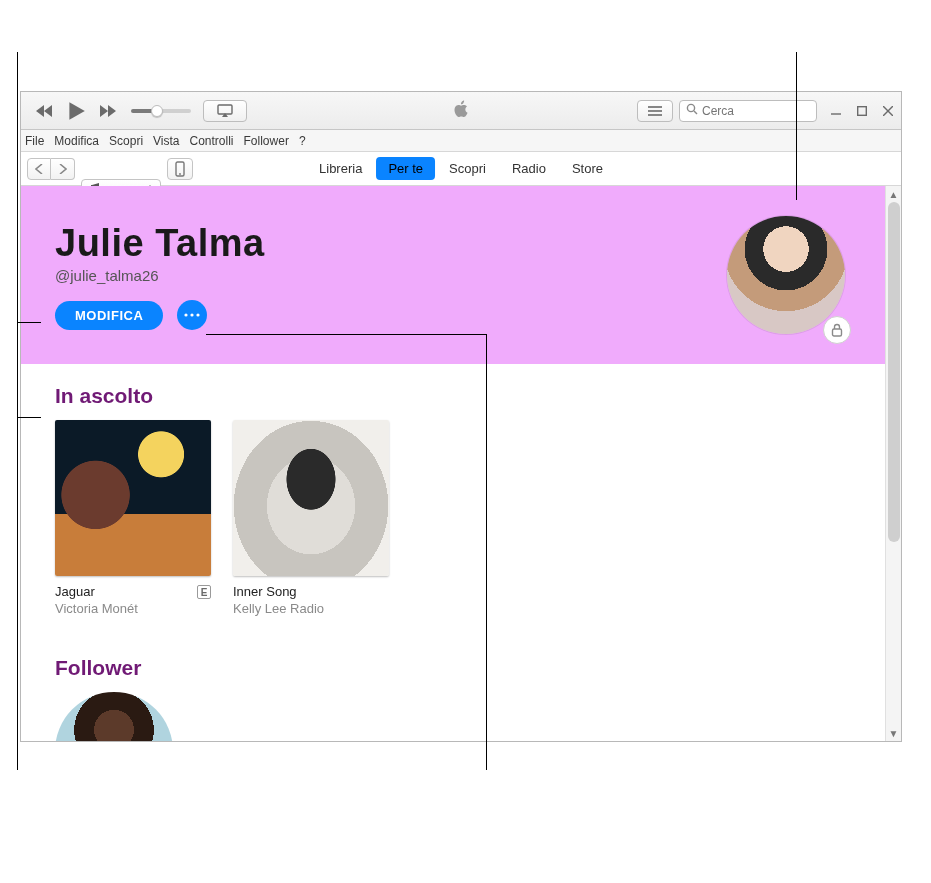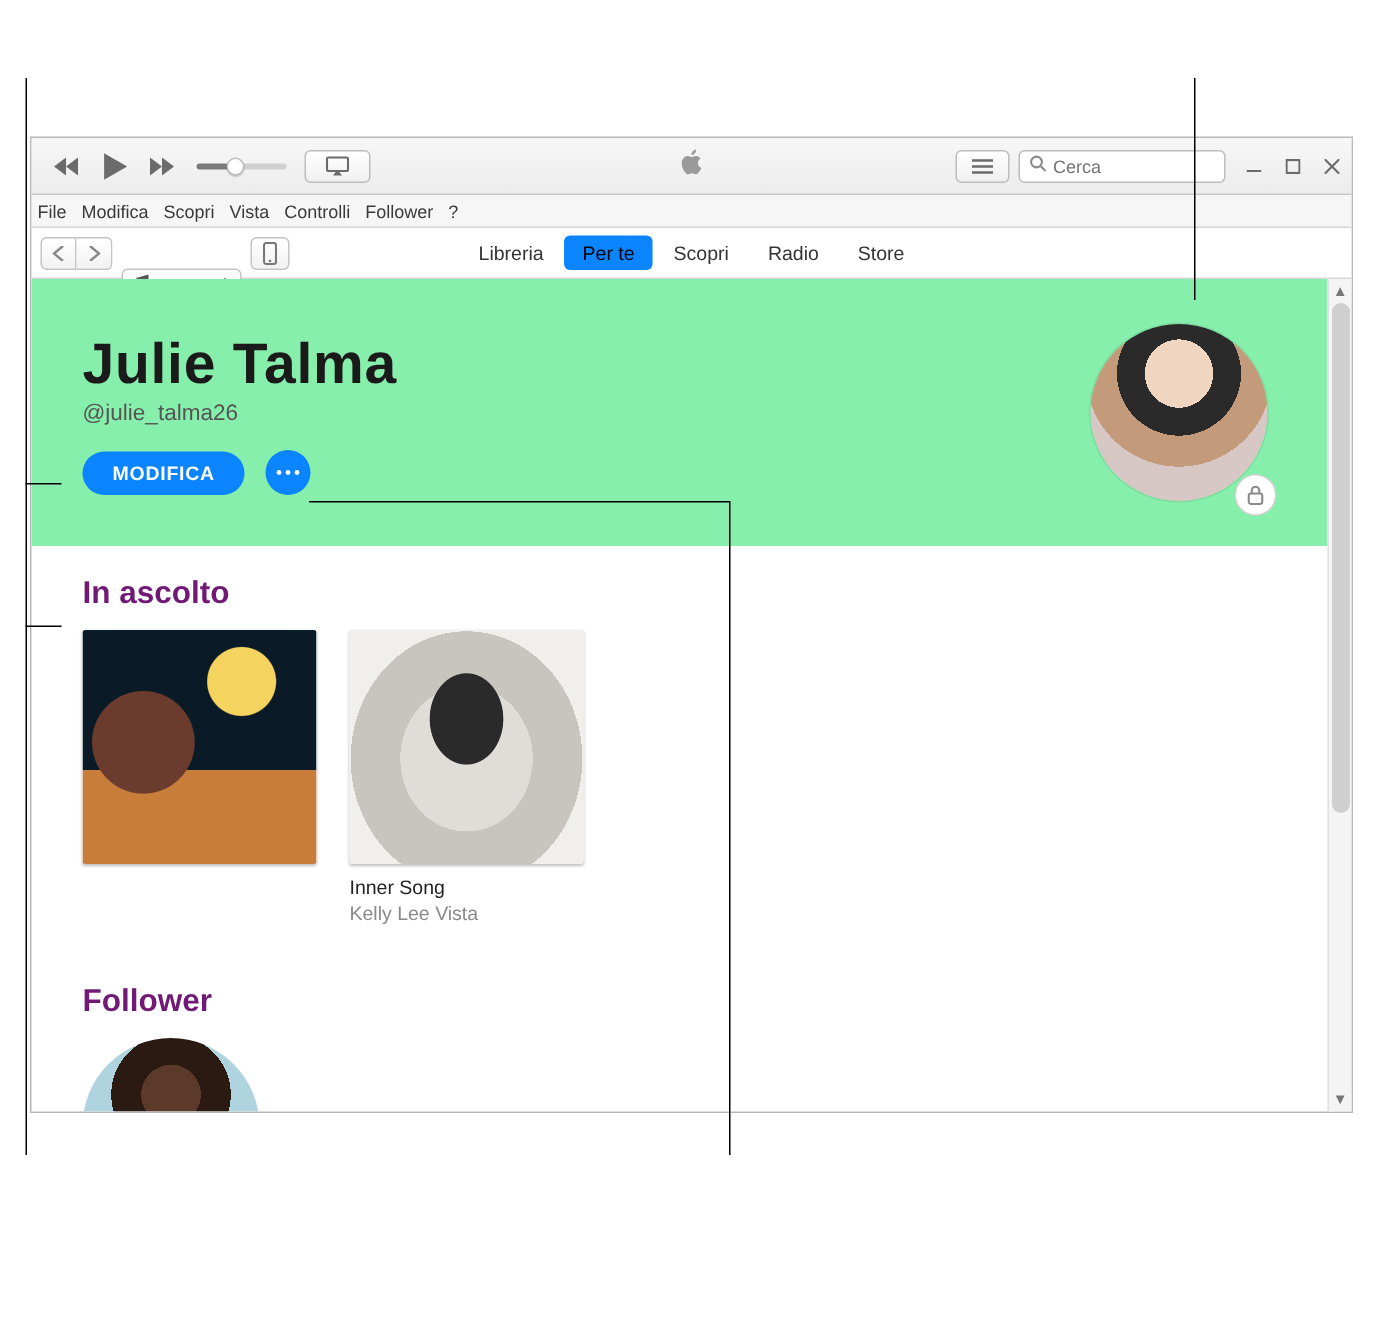--- a/index.html
+++ b/index.html
@@ -171,21 +171,21 @@
   .scroll-arrow.up { top:0; }
   .scroll-arrow.down { bottom:0; }
   .scroll-thumb {
     position:absolute; left:2px; width:12px;
     top:16px; height:340px;
     background:#cfcfcf; border-radius:6px;
   }
 
   
   .profile-header {
-    background:#86efac;
+    background:#f0abfc;
     padding: 36px 34px 34px 34px;
     position: relative;
   }
   .profile-name { font-size:38px; font-weight:700; color:#1a1a1a; letter-spacing:0.5px;}
   .profile-handle { font-size:15px; color:#555; margin-top:2px; }
   .profile-actions { margin-top:16px; display:flex; gap:14px; align-items:center; }
   .pill-btn {
     background:#0a84ff; color:#fff;
     border-radius:20px; padding:7px 20px;
     font-size:13px; font-weight:600; letter-spacing:0.5px;
@@ -412,27 +412,32 @@
             </svg>
         </div>
       </div>
 
       <div class="section">
         <div class="section-title">In ascolto</div>
         <div class="album-row">
 
           <div class="album-card">
             <div class="album-art art1"></div>
+            <div class="album-meta">
+              <div class="album-title">Jaguar</div>
+              <div class="album-artist">Victoria Monét</div>
+              <div class="explicit">E</div>
+            </div>
           </div>
 
           <div class="album-card">
             <div class="album-art art2"></div>
             <div class="album-meta">
               <div class="album-title">Inner Song</div>
-              <div class="album-artist">Kelly Lee Vista</div>
+              <div class="album-artist">Kelly Lee Radio</div>
             </div>
           </div>
 
         </div>
       </div>
 
       <div class="divider"></div>
 
       <div class="section" style="padding-top:14px;">
         <div class="section-title">Follower</div>

